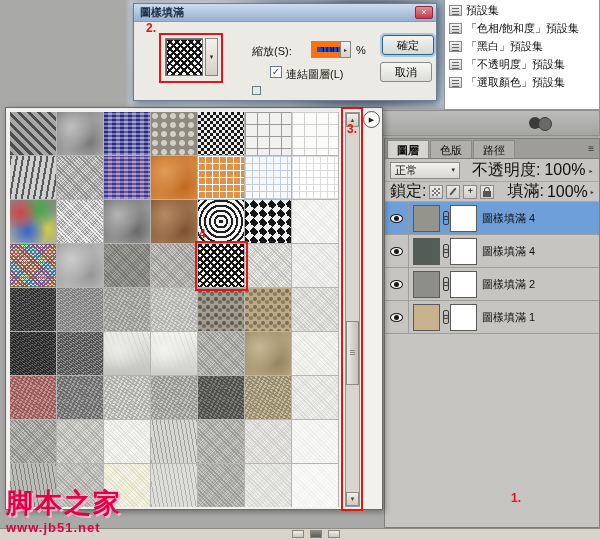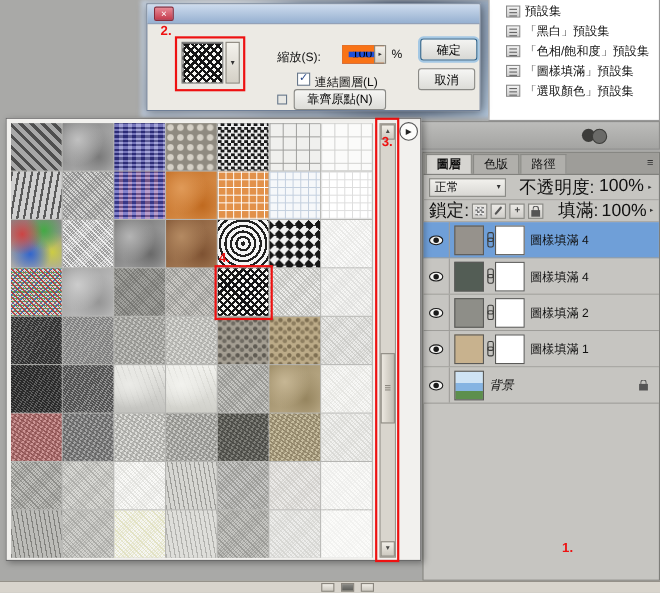--- a/index.html
+++ b/index.html
@@ -20,21 +20,21 @@
     background:
       radial-gradient(circle at 22% 35%, #f5f8fb 0, rgba(245,248,251,0) 30%),
       radial-gradient(circle at 48% 20%, #8d9cb0 0, rgba(141,156,176,0) 35%),
       radial-gradient(circle at 72% 40%, #33415a 0, rgba(51,65,90,0) 40%),
       radial-gradient(circle at 88% 75%, #b8cce0 0, rgba(184,204,224,0) 45%),
       linear-gradient(110deg,#c2cedd,#93a5bd);
     filter:blur(2px)}
 
   
   #preset-menu{left:444px;top:0;width:156px;height:110px;background:#fff;border:1px solid #979797;border-top:none;z-index:2;padding-top:1px}
-  .menu-item{display:flex;align-items:center;height:18px;padding:0 15px;gap:4px}
+  .menu-item{display:flex;align-items:center;height:18px;padding:0 4px;gap:4px}
   .menu-icon{width:13px;height:11px;border:1px solid #8a8a8a;background:linear-gradient(#f4f4f4,#cfcfcf);position:relative;flex:none}
   .menu-icon::before{content:"";position:absolute;left:2px;right:2px;top:2px;height:1px;background:#666;box-shadow:0 3px 0 #666,0 6px 0 #666}
   .mlabel{font-size:11px;white-space:nowrap}
 
   
   #minibar{left:366px;top:110px;width:234px;height:26px;z-index:2;border:1px solid #8e8e8c;
     background:linear-gradient(#bcbcba,#a4a4a2)}
   .dbl-circle{position:absolute;right:46px;top:6px;width:24px;height:13px}
   .dbl-circle::before,.dbl-circle::after{content:"";position:absolute;top:0;width:12px;height:12px;border-radius:50%}
   .dbl-circle::before{left:0;background:#3c3c3a}
@@ -161,29 +161,29 @@
   <div id="photo" class="abs"></div>
 
   <div id="preset-menu" class="abs">
     <div class="menu-items">
         <div class="menu-item">
           <span class="menu-icon"></span>
           <span class="mlabel">預設集</span>
         </div>
         <div class="menu-item">
           <span class="menu-icon"></span>
+          <span class="mlabel">「色相/飽和度」預設集</span>
+        </div>
+        <div class="menu-item">
+          <span class="menu-icon"></span>
           <span class="mlabel">「黑白」預設集</span>
         </div>
         <div class="menu-item">
           <span class="menu-icon"></span>
-          <span class="mlabel">「色相/飽和度」預設集</span>
-        </div>
-        <div class="menu-item">
-          <span class="menu-icon"></span>
-          <span class="mlabel">「圖樣填滿」預設集</span>
+          <span class="mlabel">「不透明度」預設集</span>
         </div>
         <div class="menu-item">
           <span class="menu-icon"></span>
           <span class="mlabel">「選取顏色」預設集</span>
         </div>
       </div>
   </div>
 
   <div id="minibar" class="abs">
     <span class="dbl-circle"></span>
@@ -269,41 +269,41 @@
     <div id="box4" class="anno-box"></div>
     <div id="label4" class="anno-label">4.</div>
   </div>
 
   <div id="flyout" class="abs">
       <span>▶</span>
     </div>
 
   <div id="dialog" class="abs">
     <div class="titlebar">
+      <span class="title">圖樣填滿</span>
       <span class="closebtn"><span>×</span></span>
     </div>
     <div class="dlg-body">
       <div id="dlg-thumb" style="background: repeating-linear-gradient(45deg, rgb(22, 22, 22) 0px, rgb(22, 22, 22) 2px, rgba(0, 0, 0, 0) 2px, rgba(0, 0, 0, 0) 5px), repeating-linear-gradient(-45deg, rgb(22, 22, 22) 0px, rgb(22, 22, 22) 2px, rgb(248, 248, 244) 2px, rgb(248, 248, 244) 5px);"></div>
       <div id="dlg-thumb-arrow">
           <span>▾</span>
         </div>
       <span id="scale-label">縮放(S):</span>
       <input id="scale-input" readonly="" value="100" style="">
       <span id="scale-spin">
           <span>▸</span>
         </span>
       <span id="percent">%</span>
       <button id="ok-btn">確定</button>
       <button id="cancel-btn">取消</button>
       <span id="link-check">
           <span class="chk">✓</span>
         </span>
       <span id="link-label">連結圖層(L)</span>
       <span id="snap-icon"></span>
-      <button id="snap-btn">靠齊原點(N)</button>
     </div>
     <div id="box2" class="anno-box"></div>
     <div id="label2" class="anno-label">2.</div>
   </div>
 
   <div id="layers-panel" class="abs">
     <div class="tabs">
       <div id="tab-strip">
           <span class="tab active">圖層</span>
           <span class="tab">色版</span>
@@ -368,32 +368,28 @@
         </div>
         <div class="layer-row">
           <div class="eye-cell">
             <span class="eye"></span>
           </div>
           <span class="layer-thumb" style="background: rgb(200, 178, 142);"></span>
           <span class="chain"></span>
           <span class="layer-mask"></span>
           <span class="layer-name">圖樣填滿 1</span>
         </div>
-        <div class="layer-row">
-          <div class="eye-cell">
-            <span class="eye"></span>
-          </div>
-          <span class="layer-thumb" style="background: linear-gradient(rgb(207, 227, 244) 0px, rgb(207, 227, 244) 40%, rgb(134, 180, 226) 40%, rgb(134, 180, 226) 68%, rgb(93, 143, 77) 68%, rgb(93, 143, 77) 100%);"></span>
-          <span class="layer-name bg">背景</span>
-          <span class="padlock row-lock"></span>
-        </div>
       </div>
     <div id="label1" class="anno-label">1.</div>
   </div>
 
   <div id="statusbar" class="abs">
     <span class="sb-ic" style="left:292px"></span>
     <span class="sb-ic" style="left:310px;background:linear-gradient(#8a8a86,#5a5a56)"></span>
     <span class="sb-ic" style="left:328px"></span>
   </div>
 
+  <div id="watermark">
+    <div class="wm1">脚本之家</div>
+    <div class="wm2">www.jb51.net</div>
+  </div>
 
 </div>
 
 </body></html>

